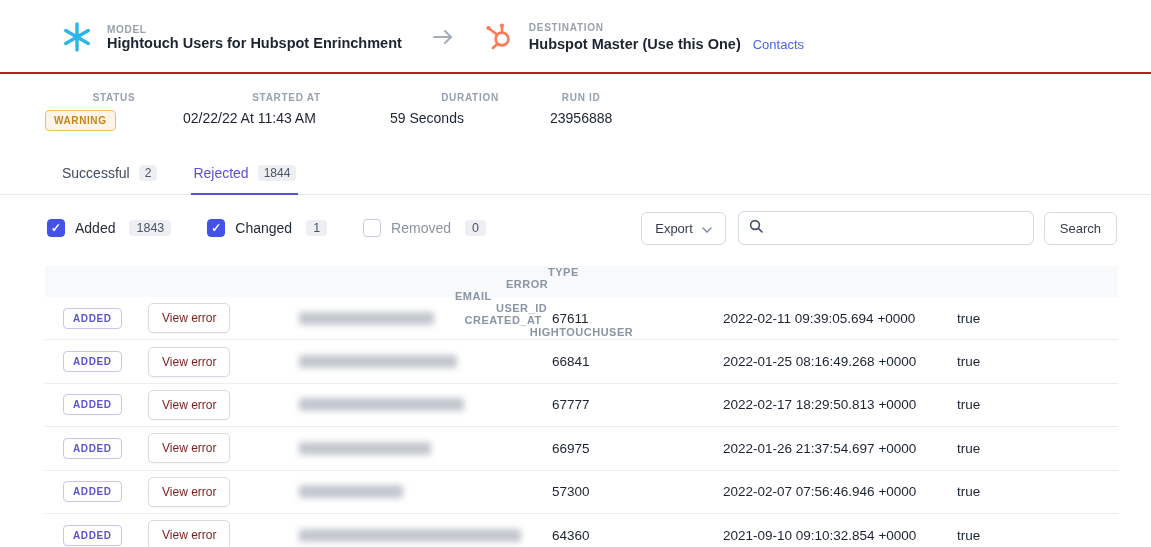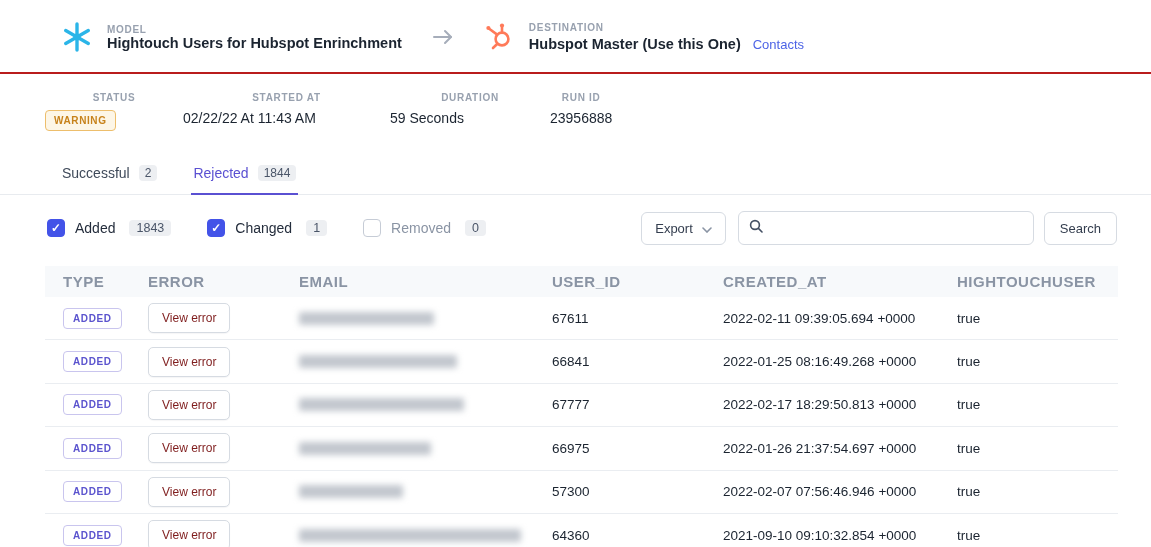--- a/index.html
+++ b/index.html
@@ -48,21 +48,21 @@
   .search-box { display: flex; align-items: center; border: 1px solid #D6DBE2; border-radius: 6px;
     width: 296px; height: 34px; margin-left: 12px; padding: 0 10px; background: #fff; }
   .search-input { border: none; outline: none; flex: 1; font-size: 13px; margin-left: 8px; color: #1B2430;
     font-family: "Liberation Sans", sans-serif; }
   .search-btn { margin-left: 10px; border: 1px solid #D6DBE2; border-radius: 6px; background: #fff;
     padding: 8px 15px; font-size: 13px; color: #333D4E; cursor: pointer; font-family: "Liberation Sans", sans-serif; }
 
   
   .table { margin: 5px 33px 0 45px; }
   .thead { display: flex; align-items: center; background: #F7F9FB; height: 31px;
-    font-size: 15px; font-weight: 700; color: #8A94A4; letter-spacing: .5px; }
+    font-size: 11px; font-weight: 700; color: #8A94A4; letter-spacing: .5px; flex-direction: column; }
   .c-type    { width: 103px; padding-left: 18px; }
   .c-error   { width: 151px; }
   .c-email   { width: 253px; }
   .c-userid  { width: 171px; }
   .c-created { width: 234px; }
   .c-htuser  { flex: 1; }
   .trow { display: flex; align-items: center; height: 43.4px; border-bottom: 1px solid #EAEDF1;
     font-size: 13.5px; color: #1B2430; }
   .badge-added { display: inline-block; border: 1px solid #C9C5EE; color: #5B54CE; background: #fff;
     font-size: 10px; font-weight: 700; letter-spacing: .6px; padding: 4px 9px; border-radius: 4px; }

